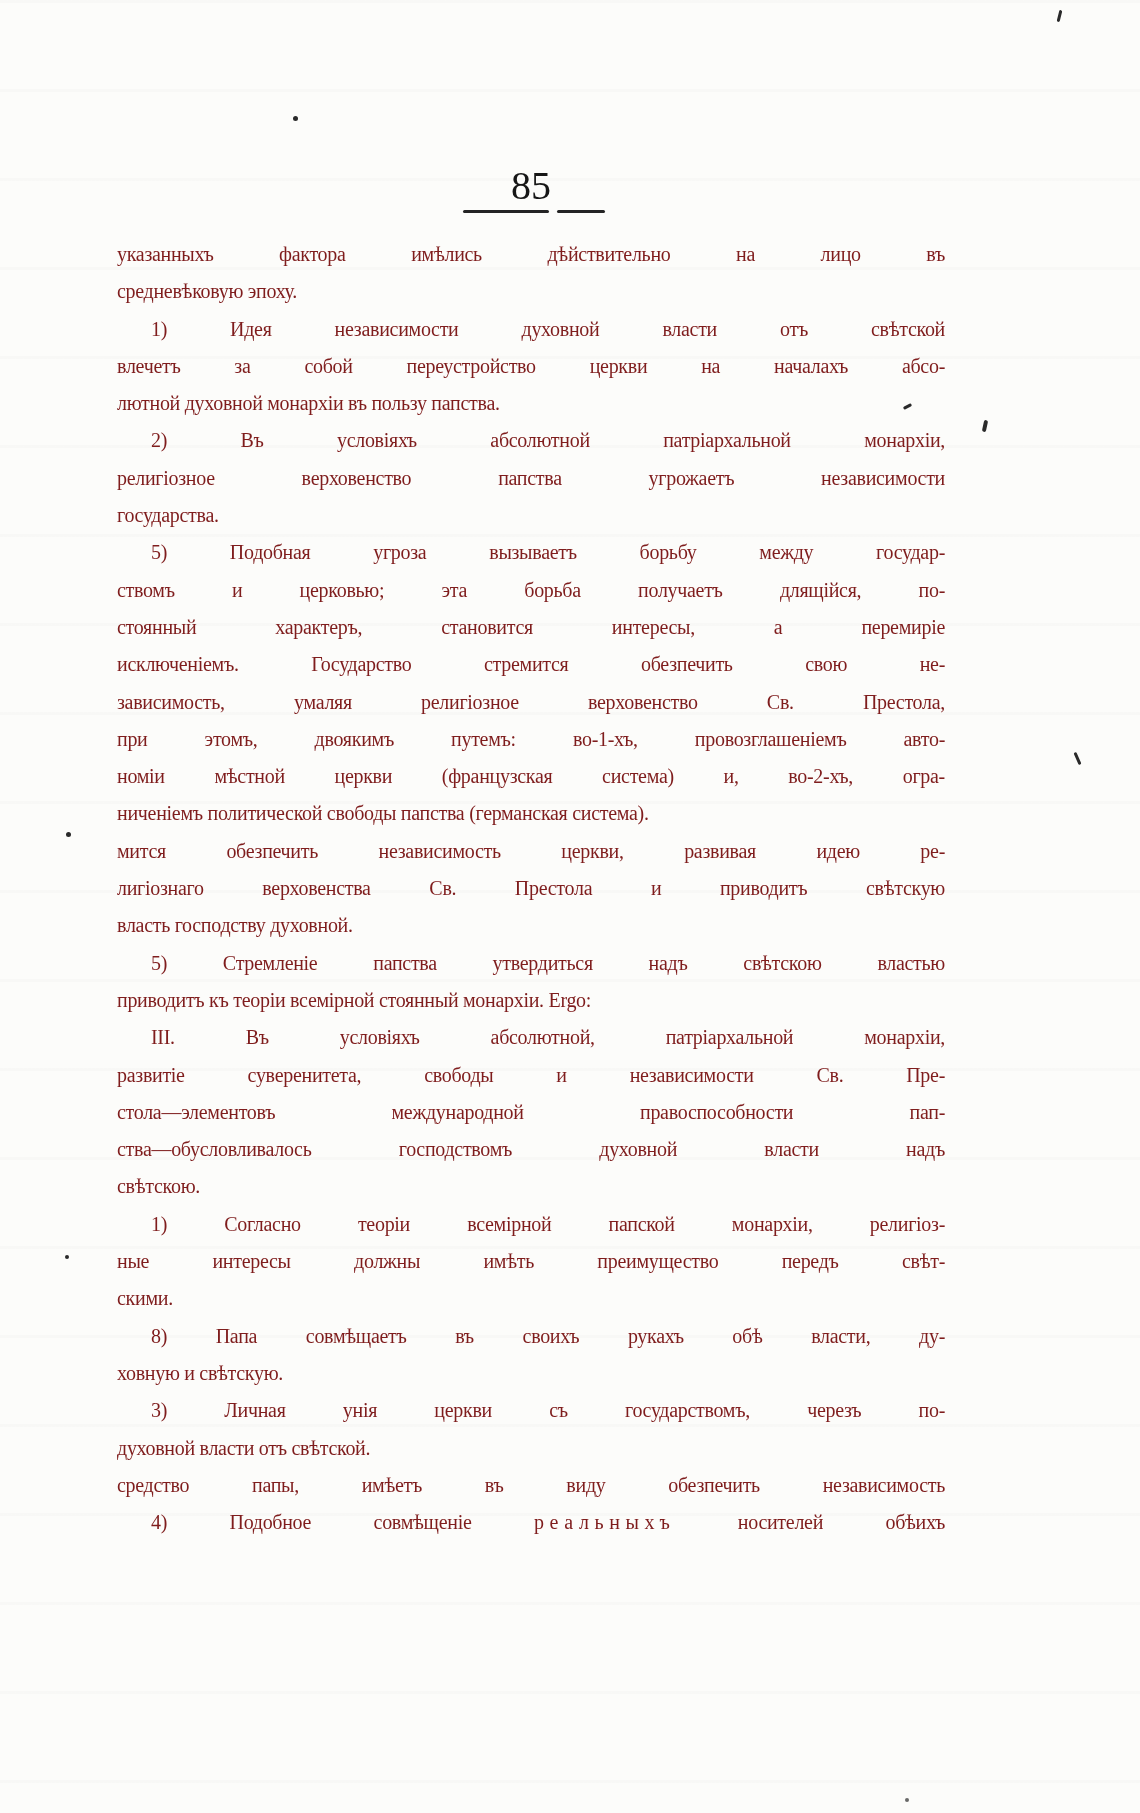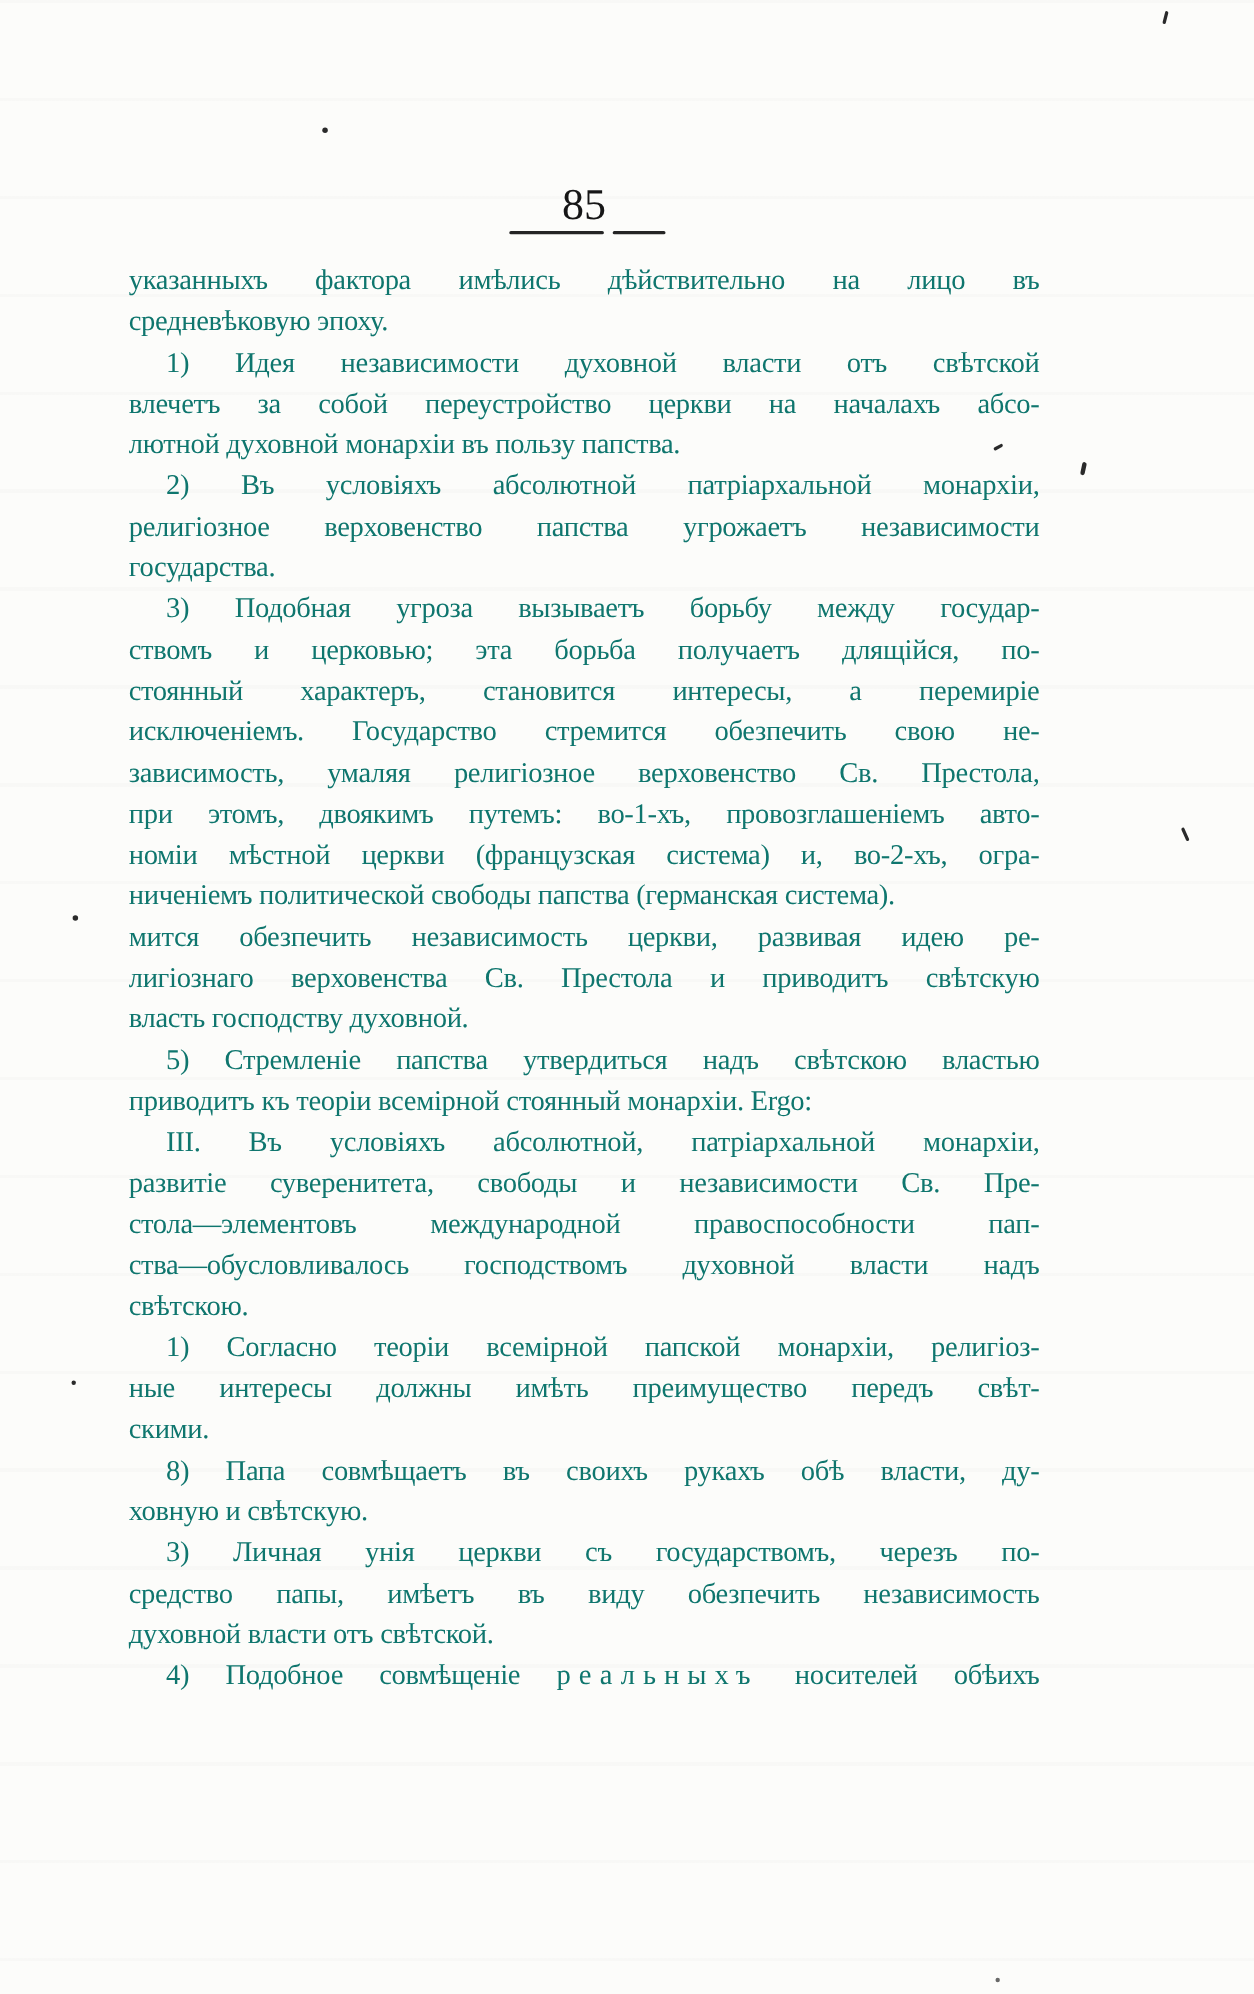--- a/index.html
+++ b/index.html
@@ -38,23 +38,23 @@
     top: 210px; left: 463px;
     width: 142px; height: 3px;
     display: flex; gap: 8px;
   }
   .rule .seg { height: 3px; background: #242424; border-radius: 2px; }
   .rule .seg1 { width: 86px; }
   .rule .seg2 { width: 48px; }
   .text {
     position: absolute;
     left: 117px; top: 236px; width: 828px;
-    font-size: 26px;
+    font-size: 20px;
     letter-spacing: -0.3px;
-    color: #0f766e;
+    color: #7f1d1d;
   }
   .line {
     height: 37.3px;
     line-height: 37.3px;
     text-align: justify;
     text-align-last: justify;
   }
   .line.indent { text-indent: 34px; }
   .line.end { text-align: center; text-align-last: left; }
   .spaced { letter-spacing: 0.28em; }
@@ -84,21 +84,21 @@
 
   <main class="text" id="lines">
       <div class="line">указанныхъ фактора имѣлись дѣйствительно на лицо въ</div>
       <div class="line end">средневѣковую эпоху.</div>
       <div class="line indent">1) Идея независимости духовной власти отъ свѣтской</div>
       <div class="line">влечетъ за собой переустройство церкви на началахъ абсо-</div>
       <div class="line end">лютной духовной монархіи въ пользу папства.</div>
       <div class="line indent">2) Въ условіяхъ абсолютной патріархальной монархіи,</div>
       <div class="line">религіозное верховенство папства угрожаетъ независимости</div>
       <div class="line end">государства.</div>
-      <div class="line indent">3) Подобная угроза вызываетъ борьбу между государ-</div>
+      <div class="line indent">5) Подобная угроза вызываетъ борьбу между государ-</div>
       <div class="line">ствомъ и церковью; эта борьба получаетъ длящійся, по-</div>
       <div class="line">стоянный характеръ, становится интересы, а перемиріе</div>
       <div class="line">исключеніемъ. Государство стремится обезпечить свою не-</div>
       <div class="line">зависимость, умаляя религіозное верховенство Св. Престола,</div>
       <div class="line">при этомъ, двоякимъ путемъ: во-1-хъ, провозглашеніемъ авто-</div>
       <div class="line">номіи мѣстной церкви (французская система) и, во-2-хъ, огра-</div>
       <div class="line end">ниченіемъ политической свободы папства (германская система).</div>
       <div class="line">мится обезпечить независимость церкви, развивая идею ре-</div>
       <div class="line">лигіознаго верховенства Св. Престола и приводитъ свѣтскую</div>
       <div class="line end">власть господству духовной.</div>
@@ -108,22 +108,22 @@
       <div class="line">развитіе суверенитета, свободы и независимости Св. Пре-</div>
       <div class="line">стола—элементовъ международной правоспособности пап-</div>
       <div class="line">ства—обусловливалось господствомъ духовной власти надъ</div>
       <div class="line end">свѣтскою.</div>
       <div class="line indent">1) Согласно теоріи всемірной папской монархіи, религіоз-</div>
       <div class="line">ные интересы должны имѣть преимущество передъ свѣт-</div>
       <div class="line end">скими.</div>
       <div class="line indent">8) Папа совмѣщаетъ въ своихъ рукахъ обѣ власти, ду-</div>
       <div class="line end">ховную и свѣтскую.</div>
       <div class="line indent">3) Личная унія церкви съ государствомъ, черезъ по-</div>
+      <div class="line end">духовной власти отъ свѣтской.</div>
       <div class="line">средство папы, имѣетъ въ виду обезпечить независимость</div>
-      <div class="line end">духовной власти отъ свѣтской.</div>
       <div class="line indent"><span>4) Подобное совмѣщеніе </span><span class="spaced">реальныхъ</span><span> носителей обѣихъ</span></div>
     </main>
 
   <span class="speck sp1"></span>
   <span class="speck sp2"></span>
   <span class="speck sp3"></span>
   <span class="speck sp4"></span>
   <span class="speck sp5"></span>
   <span class="speck sp6"></span>
   <span class="speck sp7"></span>

